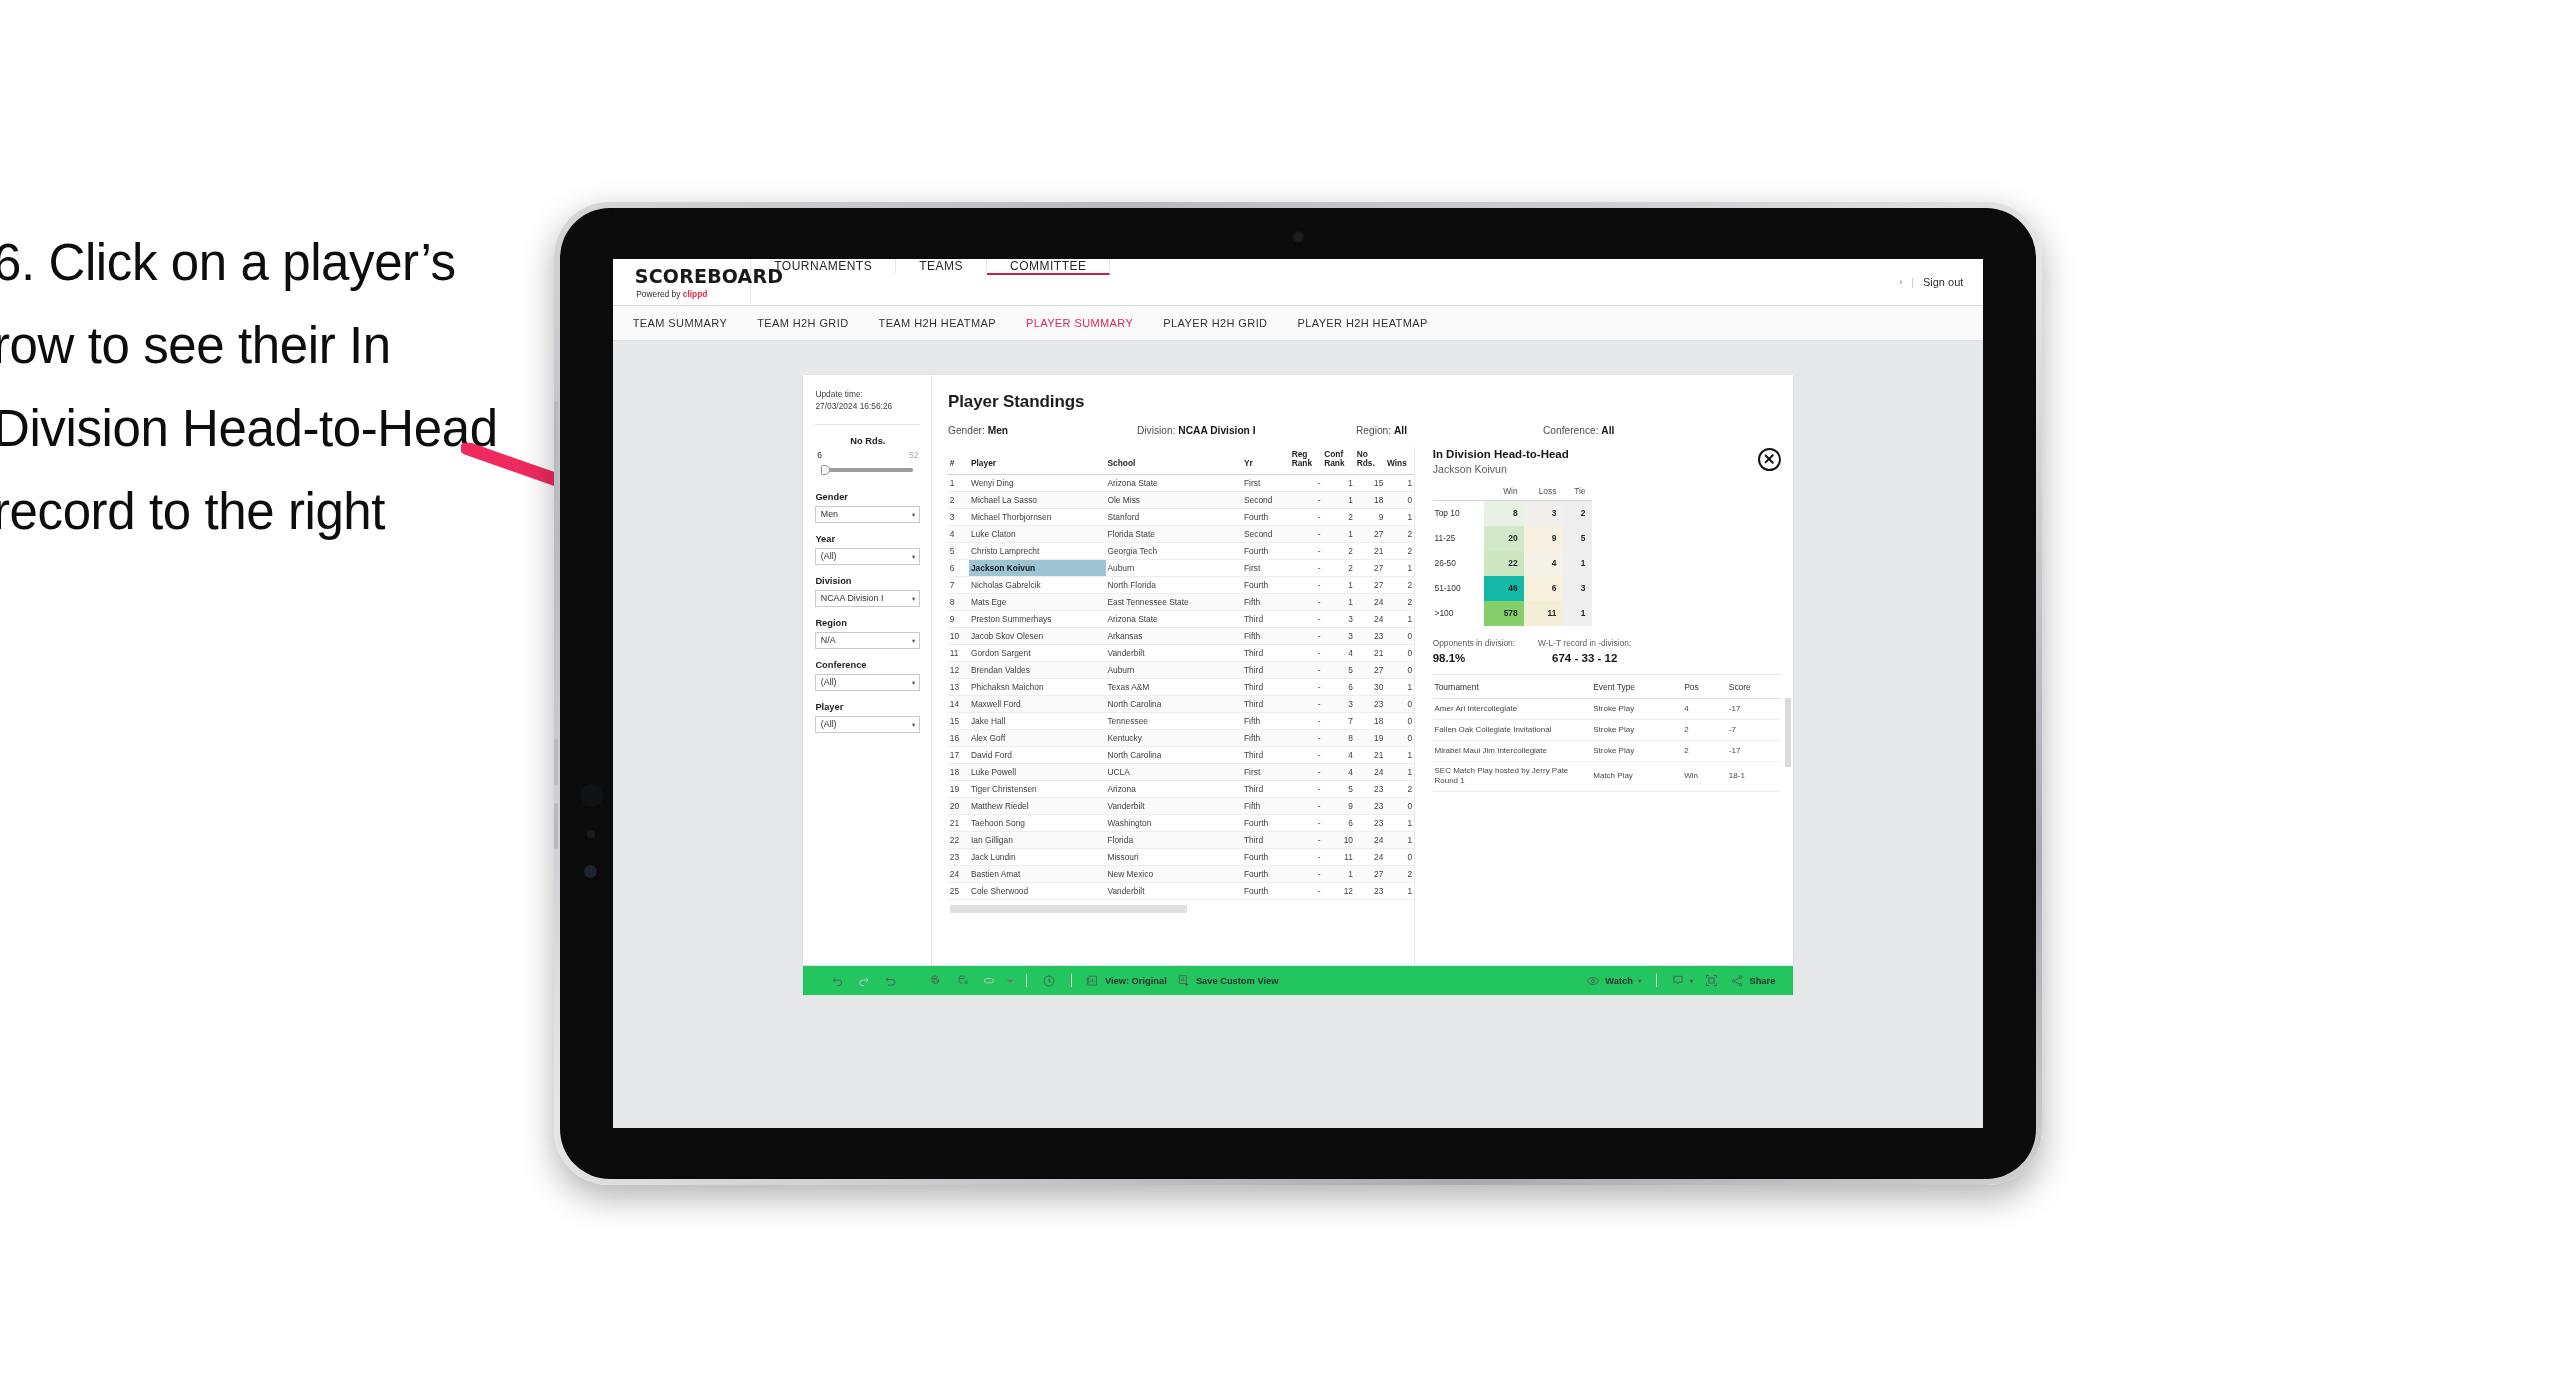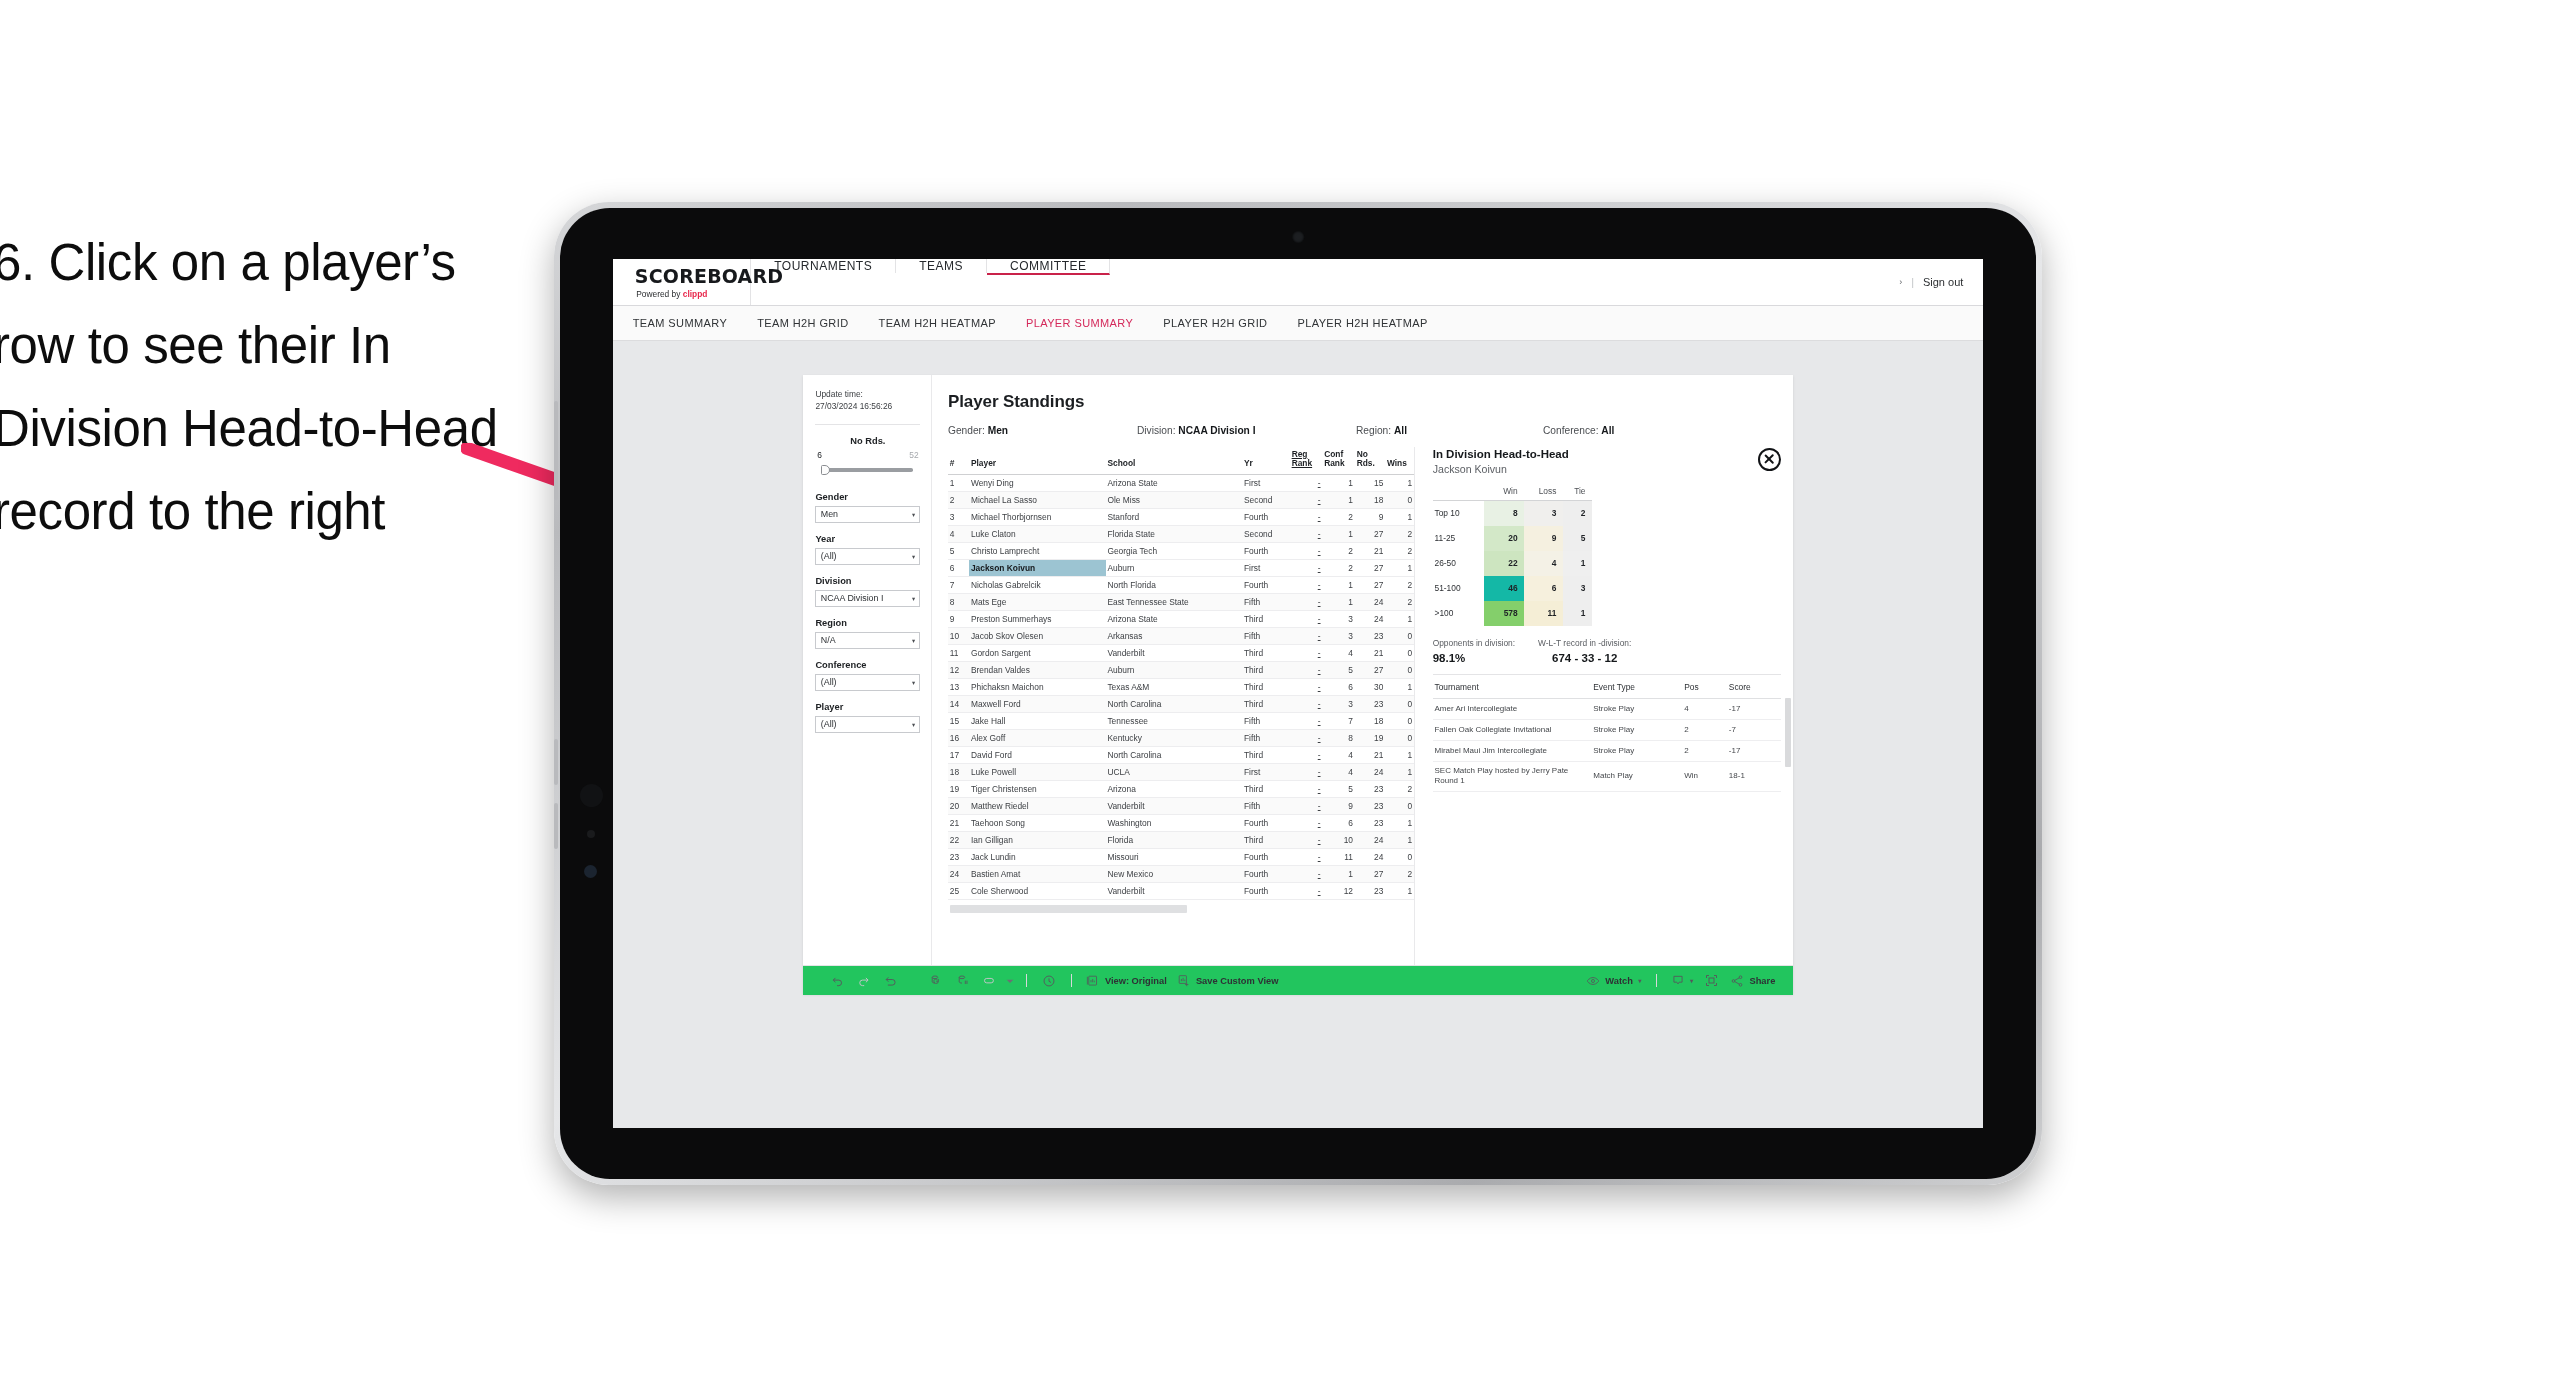--- a/index.html
+++ b/index.html
@@ -154,21 +154,21 @@
   }
   table.std td {
     font-size: 8.4px; color: #3e4145; padding: 3px 1.8px;
     border-bottom: 0.9px solid #ededef; white-space: nowrap;
     overflow: hidden; text-overflow: ellipsis;
   }
   .c-rank { width: 19.5px; }
   .c-player { width: 126px; }
   .c-school { width: 126px; }
   .c-yr { width: 44px; }
-  .c-reg { width: 30px; text-align: right; text-decoration: underline; }
+  .c-reg { width: 30px; text-align: right; }
   .c-conf { width: 30px; text-align: right; }
   .c-nords { width: 28px; text-align: right; }
   .c-wins { width: 26.6px; text-align: right; }
   th.c-reg, th.c-conf, th.c-nords, th.c-wins { text-align: left; }
   tr.sel td.c-player { background: #9cc4d2; color: #16191c; font-weight: 600; }
   tr.zebra td { background: #fafafa; }
   .hscroll { height: 8px; margin: 5.3px 0 0 1.8px; }
   .hscroll .thumb { height: 8px; width: 237px; background: #dfe0e2; border-radius: 0.9px; }
 
   

